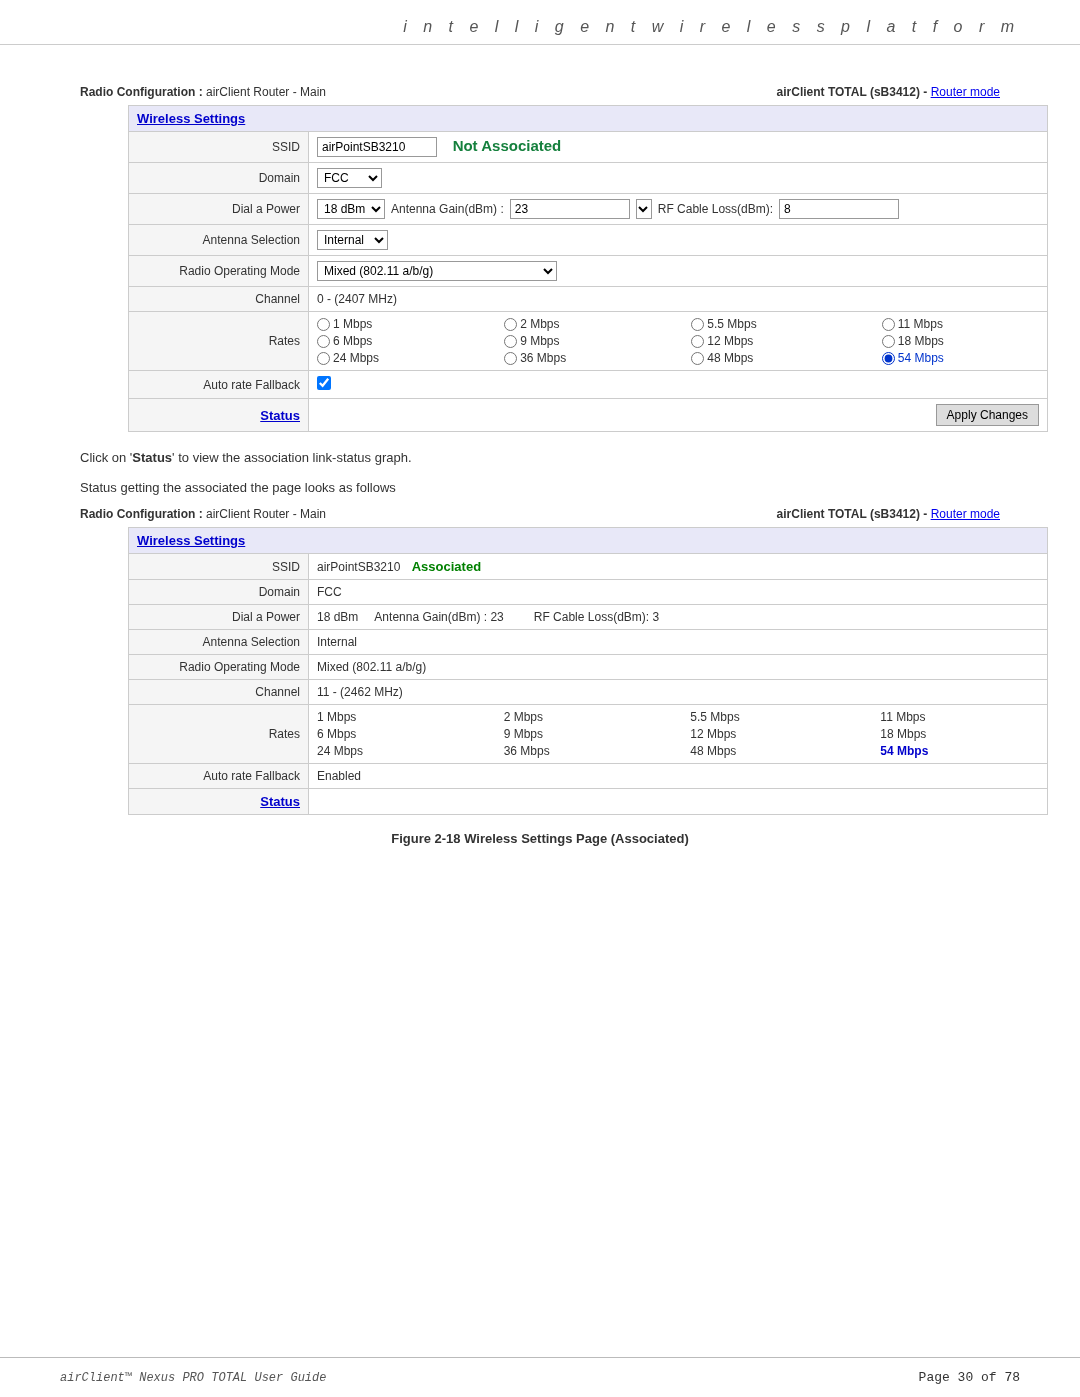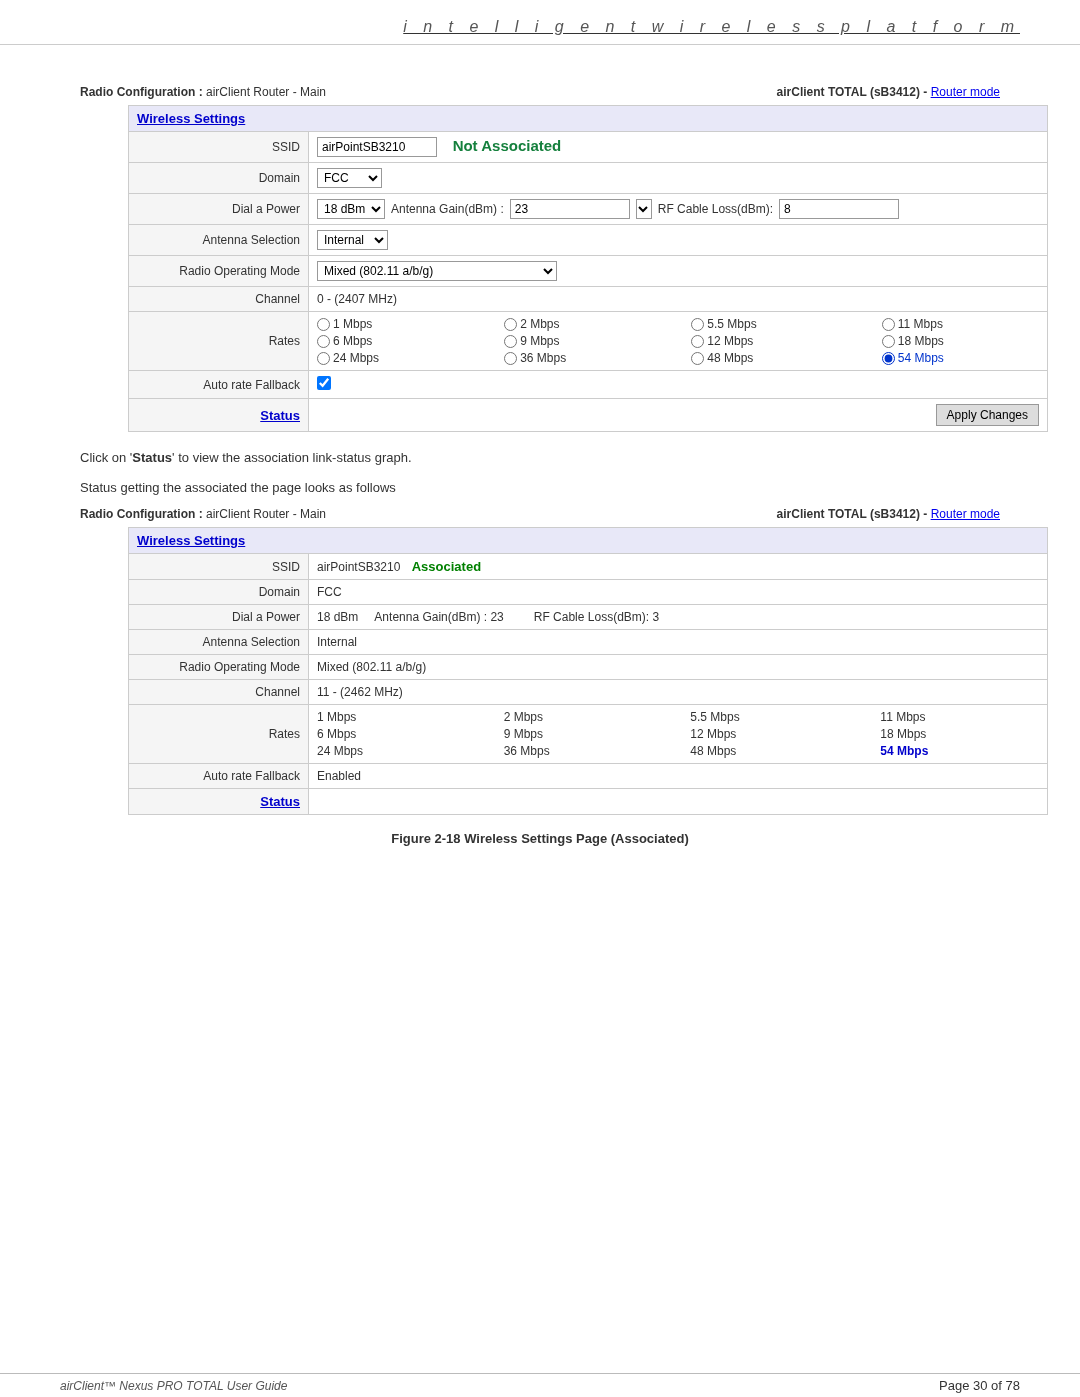--- a/index.html
+++ b/index.html
@@ -14,21 +14,20 @@
     }
 
     
     .header-bar {
       display: flex;
       justify-content: flex-end;
       align-items: center;
       padding: 18px 60px 8px 60px;
       border-bottom: 1px solid #ccc;
       margin-bottom: 10px;
-      text-decoration: underline;
     }
     .header-title {
       font-size: 16px;
       letter-spacing: 6px;
       color: #555;
       font-style: italic;
     }
 
     
     .content {
@@ -185,21 +184,22 @@
     
     .footer {
       position: absolute;
       bottom: 0;
       left: 0;
       right: 0;
       border-top: 1px solid #bbb;
       display: flex;
       justify-content: space-between;
       align-items: center;
-      padding: 4px 60px;
+      padding: 12px 60px;
+      font-family: Liberation Mono, monospace;
     }
     .footer-left {
       font-size: 12px;
       color: #555;
       font-style: italic;
     }
     .footer-right {
       font-size: 13px;
       color: #333;
     }

